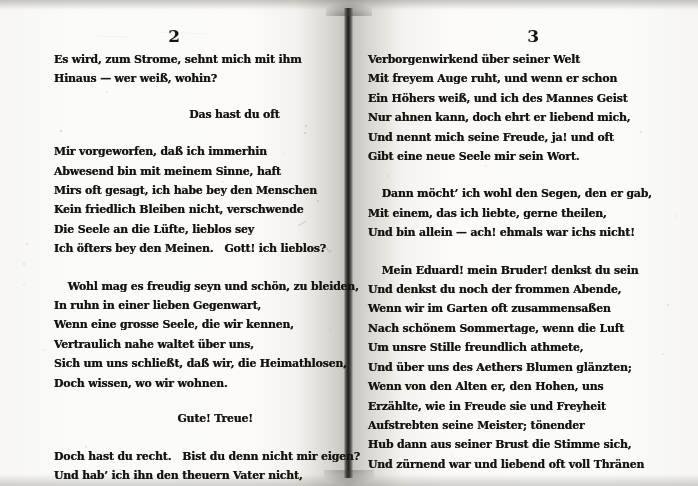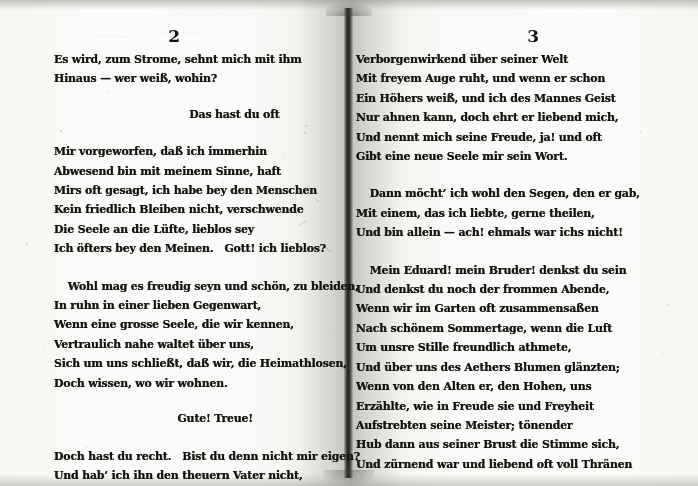--- a/index.html
+++ b/index.html
@@ -107,21 +107,21 @@
     letter-spacing: 0.5px;
   }
   .page-left  .folio { padding-right: 136px; }
   .page-right .folio { padding-left: 10px; padding-right: 34px; }
 
   .textblock {
     position: absolute;
     top: 50px;
   }
   .page-left  .textblock { left: 54px;  width: 280px; }
-  .page-right .textblock { left: 7px;  width: 300px; }
+  .page-right .textblock { left: 19px;  width: 300px; }
 
   
   .ln {
     display: block;
     font-family: "DejaVu Serif", serif;
     font-weight: 700;
     font-size: 11.1px;
     line-height: 19.4px;
     letter-spacing: -0.15px;
     white-space: pre;

